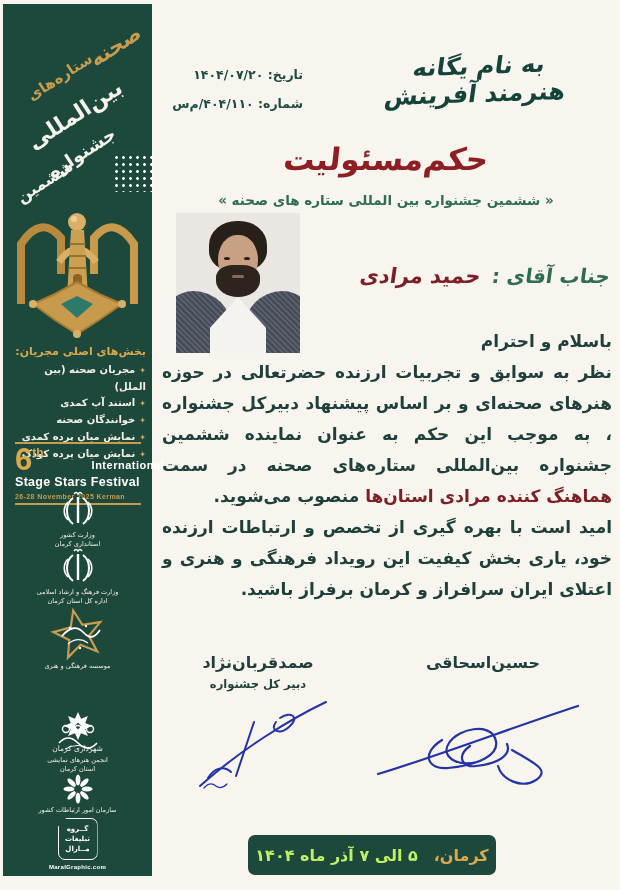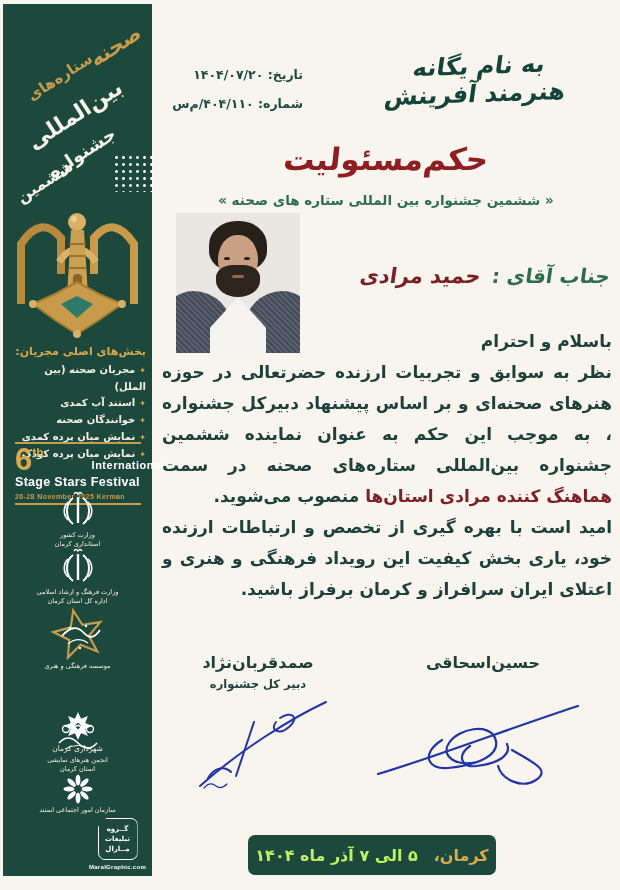--- a/index.html
+++ b/index.html
@@ -207,24 +207,24 @@
           <ellipse cx="15" cy="6" rx="2.4" ry="5.5" transform="rotate(45 15 15)"></ellipse>
           <ellipse cx="15" cy="6" rx="2.4" ry="5.5" transform="rotate(90 15 15)"></ellipse>
           <ellipse cx="15" cy="6" rx="2.4" ry="5.5" transform="rotate(135 15 15)"></ellipse>
           <ellipse cx="15" cy="6" rx="2.4" ry="5.5" transform="rotate(180 15 15)"></ellipse>
           <ellipse cx="15" cy="6" rx="2.4" ry="5.5" transform="rotate(225 15 15)"></ellipse>
           <ellipse cx="15" cy="6" rx="2.4" ry="5.5" transform="rotate(270 15 15)"></ellipse>
           <ellipse cx="15" cy="6" rx="2.4" ry="5.5" transform="rotate(315 15 15)"></ellipse>
         </g>
         <circle cx="15" cy="15" r="3.5" fill="#1d483c"></circle>
       </svg>
-      <div class="logo-cap">سازمان امور اجتماعی استند</div>
-    </div>
-
-    <div class="logo-wrap" style="top:814px;padding-left:40px;">
+      <div class="logo-cap">سازمان امور ارتباطات کشور</div>
+    </div>
+
+    <div class="logo-wrap" style="top:814px;">
       <div class="maral-box">
         <div>گــروه</div>
         <div>تبلیغات</div>
         <div>مــارال</div>
       </div>
       <div class="maral-site">MaralGraphic.com</div>
     </div>
   </div>
 
   <div class="bismillah">به نام یگانه هنرمند آفرینش</div>

